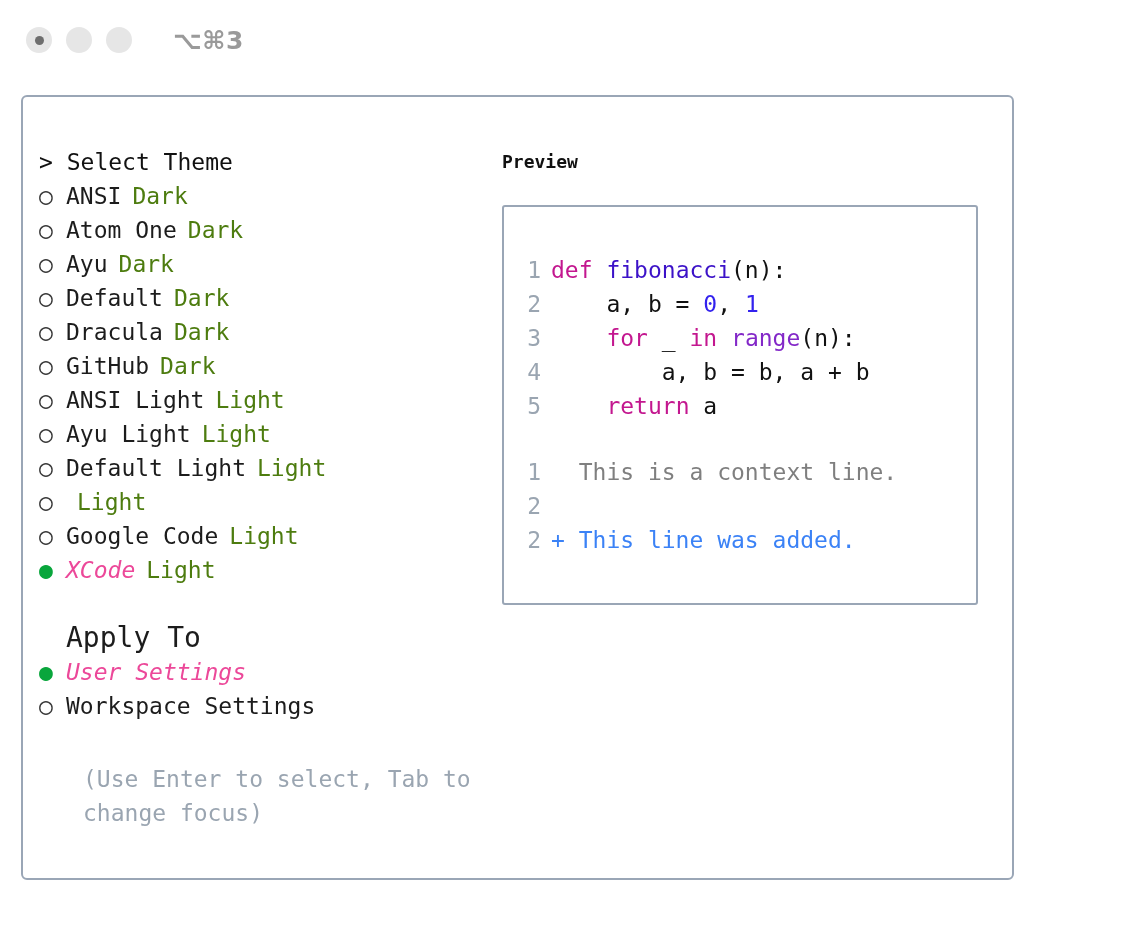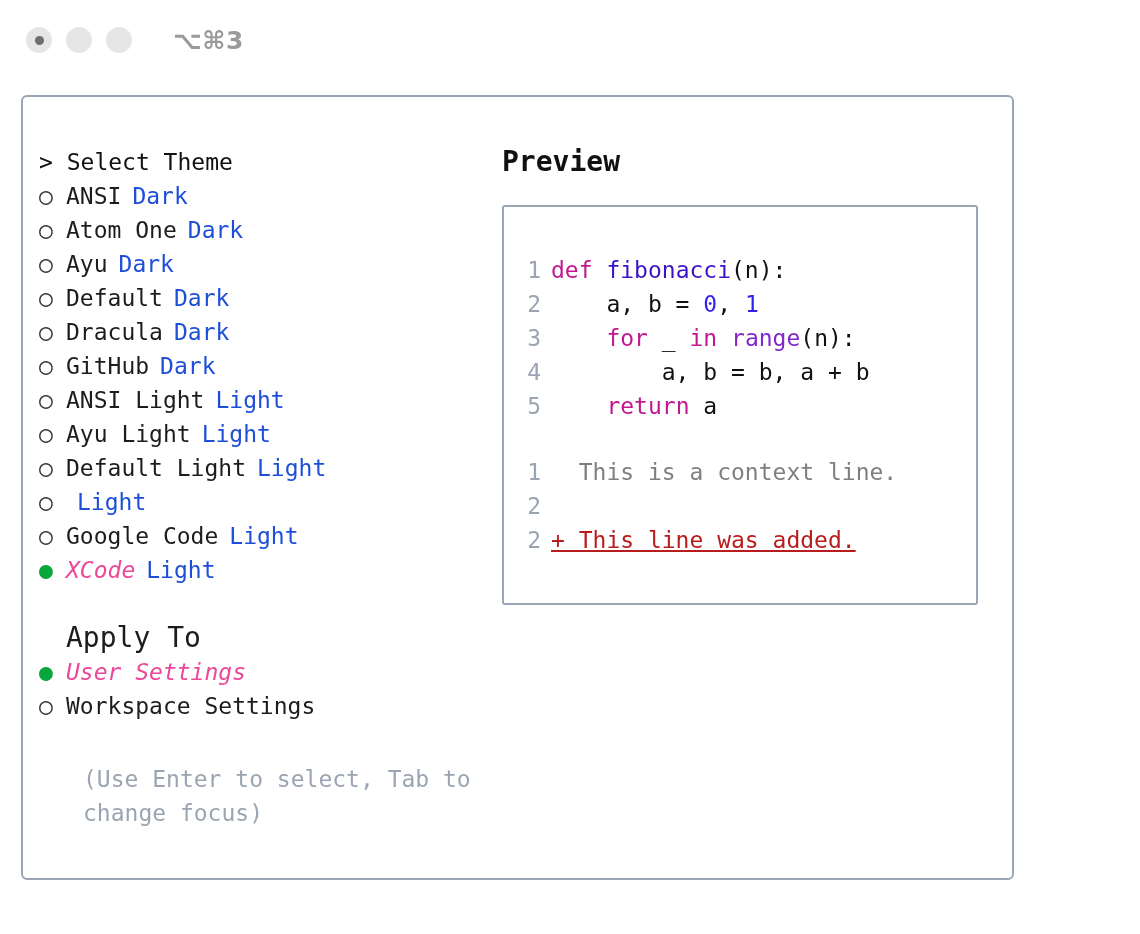--- a/index.html
+++ b/index.html
@@ -116,21 +116,21 @@
     display: inline-block;
     width: 27px;
     flex: 0 0 27px;
     font-size: 23px;
     color: #3a3a3a;
   }
   .marker.sel { color: #09a63c; }
   .opt.selected .opt-label { color: #ec4899; font-style: italic; }
   .opt-label { color: #1c1c1c; }
   .opt-variant {
-    color: #1d4ed8;
+    color: #4d7c0f;
     padding-left: 11px;
     text-align: center;
   }
   .spacer-row { height: 34px; }
 
   .hint {
     position: absolute;
     left: 16px;
     top: 665px;
     width: 420px;
@@ -141,21 +141,21 @@
   }
 
   
   .right-col {
     position: absolute;
     left: 479px;
     top: 48px;
     width: 490px;
   }
   .preview-title {
-    font-size: 28px;
+    font-size: 18px;
     line-height: 34px;
     font-weight: bold;
     color: #111111;
   }
   .preview-box {
     margin-top: 26px;
     width: 476px;
     height: 400px;
     border: 2px solid #9aa6b6;
     border-radius: 3px;
@@ -179,21 +179,21 @@
     box-sizing: border-box;
   }
   .code-gap { height: 32px; }
   .tok-kw   { color: #c3178f; }
   .tok-fn   { color: #3c12c8; }
   .tok-bi   { color: #8328c8; }
   .tok-num  { color: #3322ee; }
   .tok-txt  { color: #111111; }
   .tok-ctx  { color: #7f7f7f; }
   .tok-del  { color: #cc2222; }
-  .tok-add  { color: #b91c1c; text-decoration: underline; }
+  .tok-add  { color: #3b82f6; }
 </style>
 </head>
 <body>
 
 <div class="app-window">
 
   <div class="titlebar">
     <div class="dots">
       <span class="dot">
           <span class="inner"></span>

